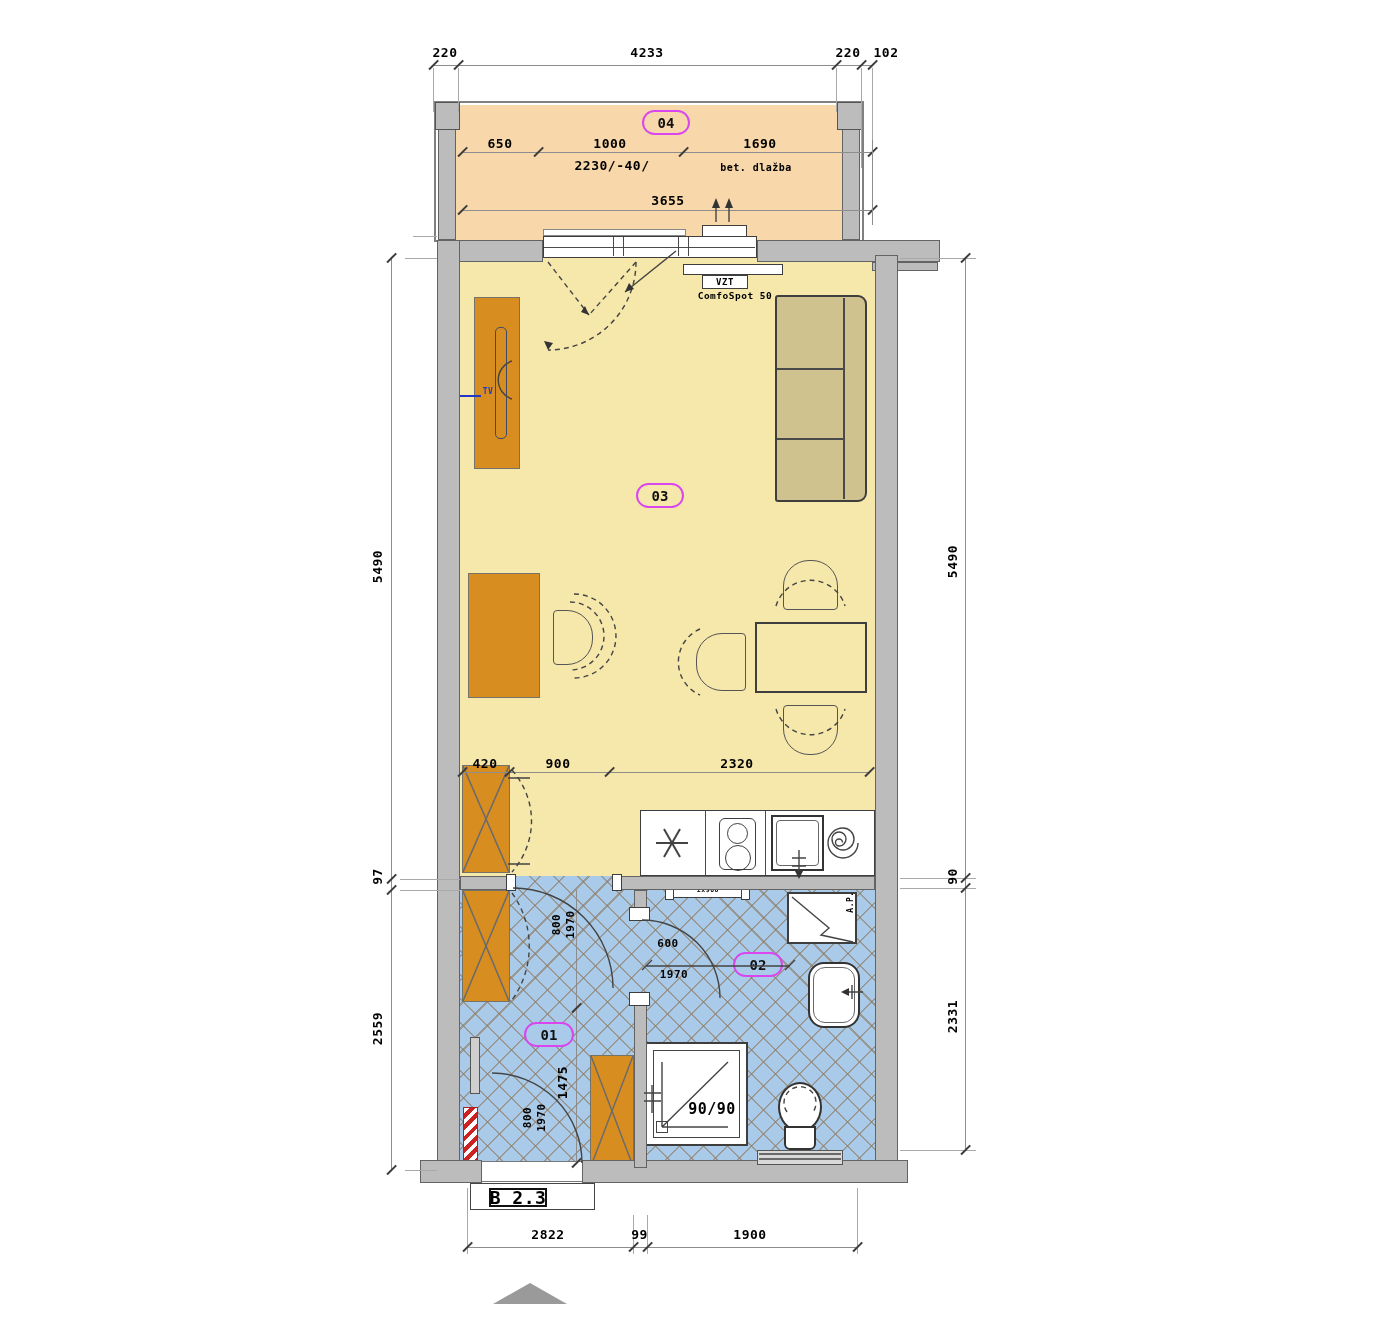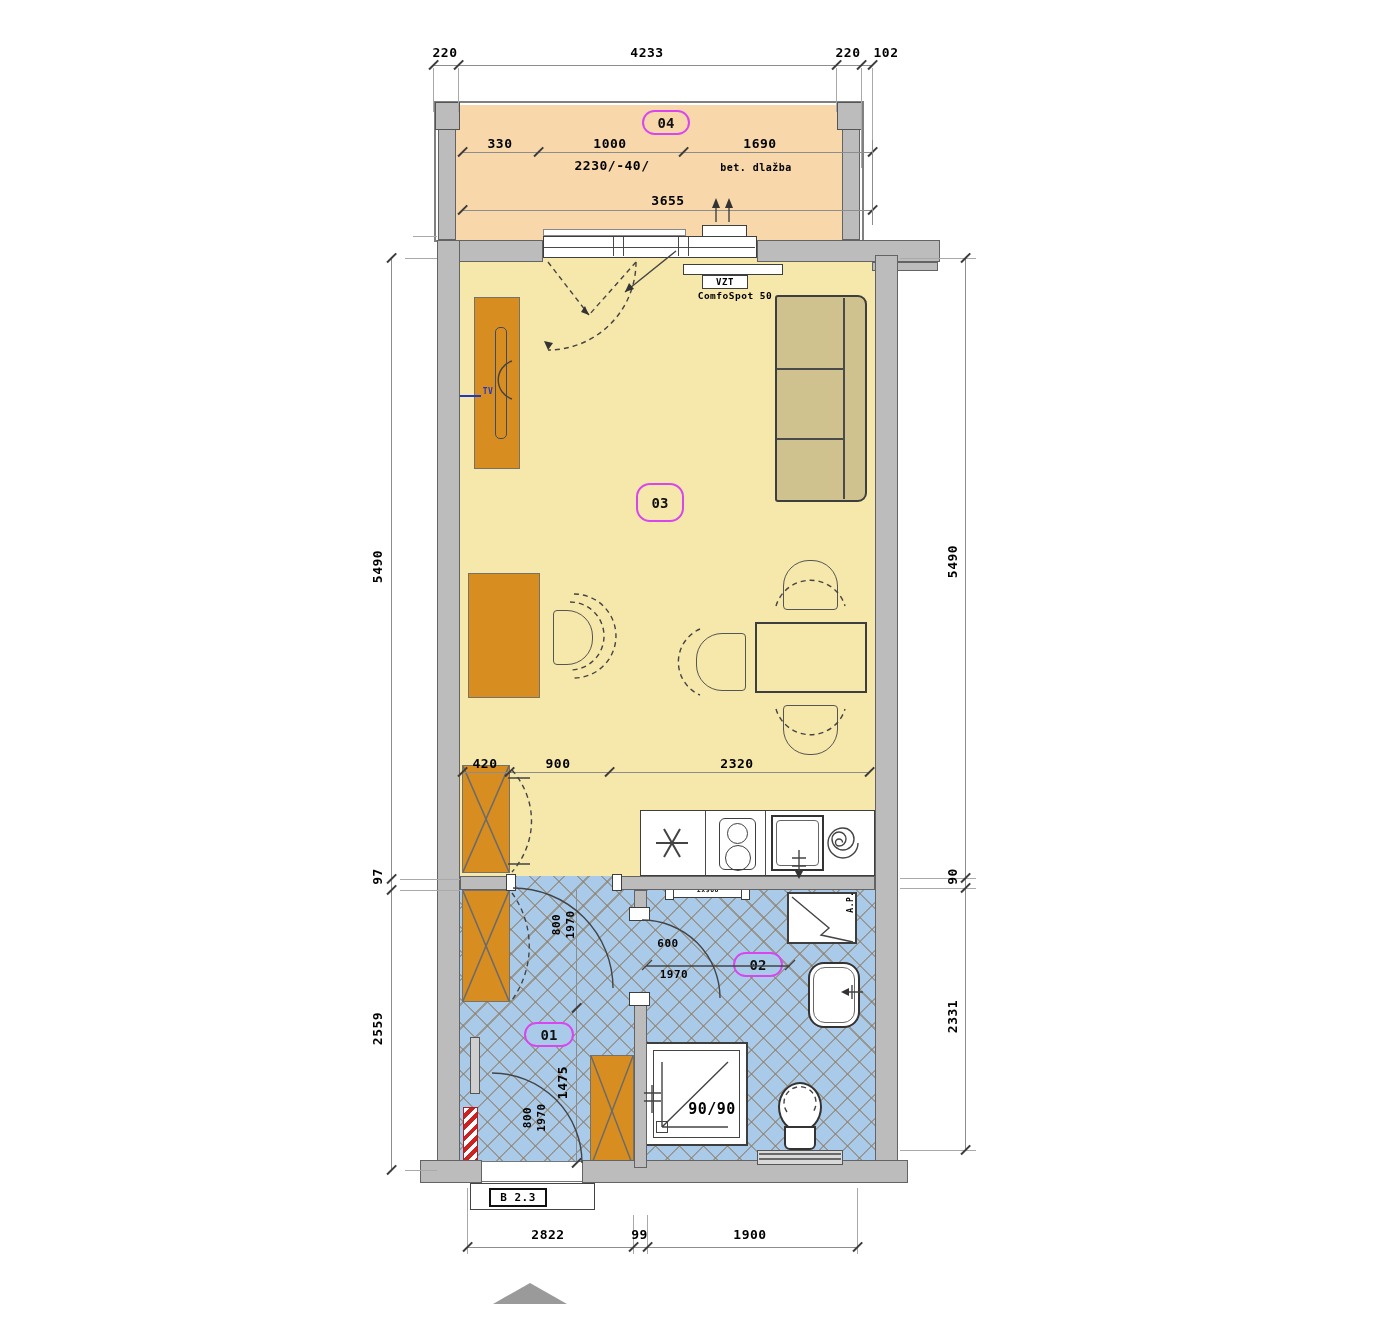--- a/index.html
+++ b/index.html
@@ -146,21 +146,21 @@
   <div class="wht z2" style="left:665px;top:880px;width:9px;height:20px;border-width:1px;"></div>
   <div class="wht z2" style="left:741px;top:880px;width:9px;height:20px;border-width:1px;"></div>
 
   <div class="abs z2" style="left:463px;top:1107px;width:15px;height:55px;border:1px solid #a22;
               background:repeating-linear-gradient(135deg,#fff 0 4px,#cc2222 4px 8px);"></div>
   <div class="abs z2" style="left:470px;top:1037px;width:10px;height:57px;background:#cfcfcf;border:1px solid #555;"></div>
 
   <div class="pill z5" style="left:642px;top:110px;width:48px;height:25px;background:#f8d8ab;">
     <span>04</span>
     </div>
-  <div class="pill z5" style="left:636px;top:483px;width:48px;height:39px;background:#f6e7ab;">
+  <div class="pill z5" style="left:636px;top:483px;width:48px;height:25px;background:#f6e7ab;">
     <span>03</span>
     </div>
   <div class="pill z5" style="left:524px;top:1022px;width:50px;height:25px;background:#a9cbe9;">
     <span>01</span>
     </div>
   <div class="pill z5" style="left:733px;top:952px;width:50px;height:25px;background:#a9cbe9;">
     <span>02</span>
     </div>
 
   <div class="ln z5" style="left:433px;top:65px;width:439px;height:1px;"></div>
@@ -177,21 +177,21 @@
   <div class="dt z5" style="left:425px;top:46px;width:40px;">220</div>
   <div class="dt z5" style="left:617px;top:46px;width:60px;">4233</div>
   <div class="dt z5" style="left:828px;top:46px;width:40px;">220</div>
   <div class="dt z5" style="left:866px;top:46px;width:40px;">102</div>
 
   <div class="ln z5" style="left:462px;top:152px;width:410px;height:1px;"></div>
   <div class="tick z5" style="left:456px;top:151px;"></div>
   <div class="tick z5" style="left:532px;top:151px;"></div>
   <div class="tick z5" style="left:677px;top:151px;"></div>
   <div class="tick z5" style="left:866px;top:151px;"></div>
-  <div class="dt z5" style="left:480px;top:137px;width:40px;">330</div>
+  <div class="dt z5" style="left:480px;top:137px;width:40px;">650</div>
   <div class="dt z5" style="left:585px;top:137px;width:50px;">1000</div>
   <div class="dt z5" style="left:735px;top:137px;width:50px;">1690</div>
   <div class="dt z5" style="left:562px;top:159px;width:100px;">2230/-40/</div>
   <div class="dt z5" style="left:714px;top:163px;width:84px;font-size:10px;">bet. dlažba</div>
   <div class="ln z5" style="left:462px;top:210px;width:410px;height:1px;"></div>
   <div class="tick z5" style="left:456px;top:209px;"></div>
   <div class="tick z5" style="left:866px;top:209px;"></div>
   <div class="dt z5" style="left:643px;top:194px;width:50px;">3655</div>
   <div class="ln z5" style="left:872px;top:140px;width:1px;height:85px;"></div>
 
@@ -250,21 +250,21 @@
   <div class="dt vt d11 z5" style="left:534px;top:919px;width:44px;">800</div>
   <div class="dt vt d11 z5" style="left:543px;top:919px;width:54px;">1970</div>
   <div class="dt d11 z5" style="left:648px;top:938px;width:40px;">600</div>
   <div class="dt d11 z5" style="left:652px;top:969px;width:44px;">1970</div>
   <div class="dt vt d11 z5" style="left:505px;top:1112px;width:44px;">800</div>
   <div class="dt vt d11 z5" style="left:514px;top:1112px;width:54px;">1970</div>
   <div class="dt vt z5" style="left:532px;top:1076px;width:60px;">1475</div>
 
   <div class="wht z5" style="left:470px;top:1183px;width:125px;height:27px;border-width:1.5px;border-color:#444;"></div>
   <div class="abs z5" style="left:489px;top:1188px;width:58px;height:19px;border:2px solid #111;background:#fff;display:flex;align-items:center;justify-content:center;">
-    <span class="dt" style="position:static;font-size:11px;text-align:center;">B 2.3</span>
+    <span class="dt" style="position:static;font-size:18px;text-align:center;">B 2.3</span>
   </div>
   <div class="abs z5" style="left:493px;top:1283px;width:0;height:0;border-left:37px solid transparent;border-right:37px solid transparent;border-bottom:21px solid #9a9a9a;"></div>
 
   <svg class="ovl" width="1380" height="1320" viewBox="0 0 1380 1320">
     <g fill="none" stroke="#444" stroke-width="1.4" stroke-dasharray="5 4">
       <path d="M636,262 A88,88 0 0 1 548,350"></path>
       <path d="M548,262 L589,315 M636,262 L589,315"></path>
       <path d="M512,770 C538,800 538,842 512,872"></path>
       <path d="M512,893 C535,925 535,968 512,1000"></path>
       <path d="M570,602 A34,34 0 0 1 570,670"></path>

